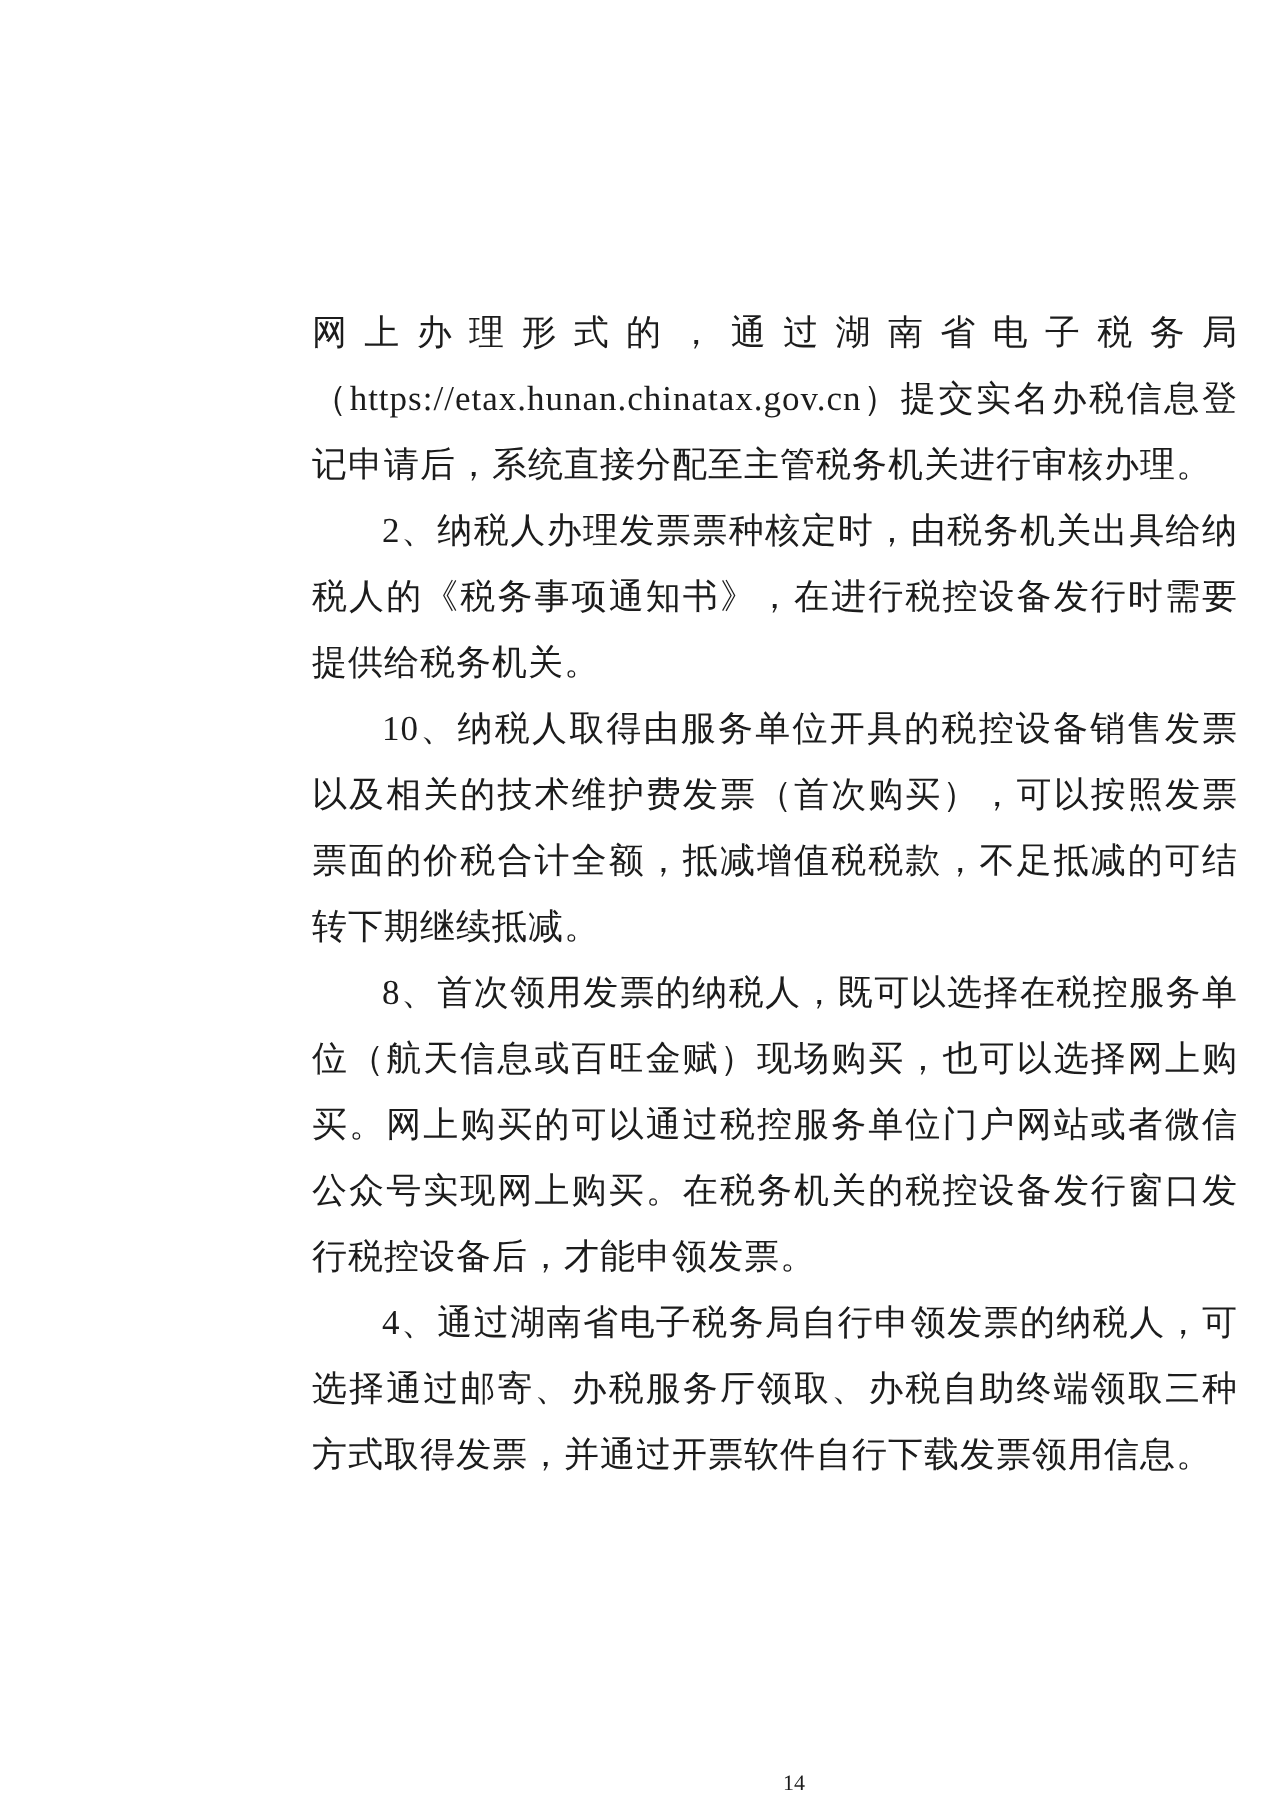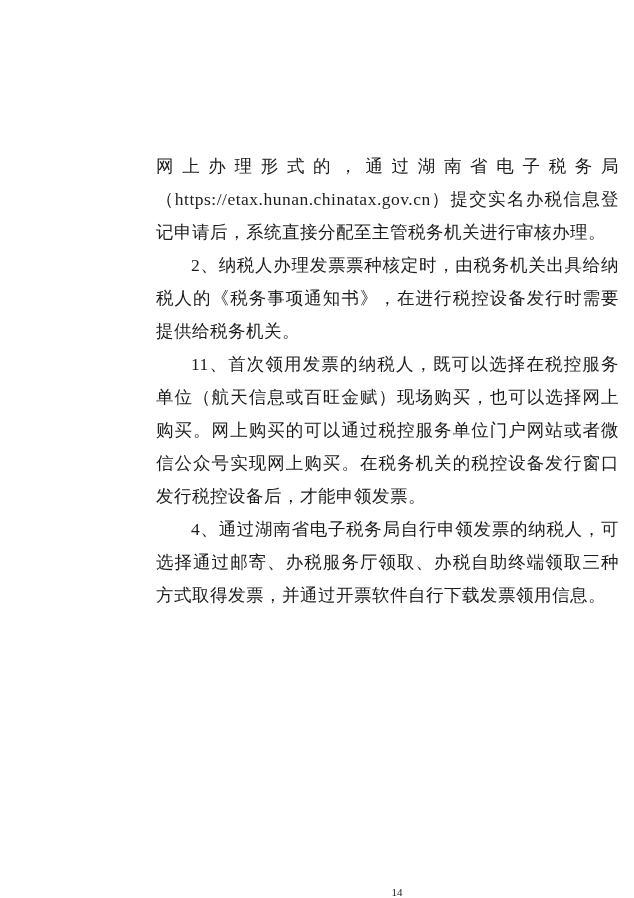--- a/index.html
+++ b/index.html
@@ -46,17 +46,18 @@
     padding-left: 24px;
   }
 </style>
 </head>
 <body>
 
 <div class="page">
   <div class="text-block">
     <p>网上办理形式的，通过湖南省电子税务局（https://etax.hunan.chinatax.gov.cn）提交实名办税信息登记申请后，系统直接分配至主管税务机关进行审核办理。</p>
     <p class="indent">2、纳税人办理发票票种核定时，由税务机关出具给纳税人的《税务事项通知书》，在进行税控设备发行时需要提供给税务机关。</p>
-    <p class="indent">11、首次领用发票的纳税人，既可以选择在税控服务单位（航天信息或百旺金赋）现场购买，也可以选择网上购买。网上购买的可以通过税控服务单位门户网站或者微信公众号实现网上购买。在税务机关的税控设备发行窗口发行税控设备后，才能申领发票。</p>
+    <p class="indent">10、纳税人取得由服务单位开具的税控设备销售发票以及相关的技术维护费发票（首次购买），可以按照发票票面的价税合计全额，抵减增值税税款，不足抵减的可结转下期继续抵减。</p>
+    <p class="indent">8、首次领用发票的纳税人，既可以选择在税控服务单位（航天信息或百旺金赋）现场购买，也可以选择网上购买。网上购买的可以通过税控服务单位门户网站或者微信公众号实现网上购买。在税务机关的税控设备发行窗口发行税控设备后，才能申领发票。</p>
     <p class="indent">4、通过湖南省电子税务局自行申领发票的纳税人，可选择通过邮寄、办税服务厅领取、办税自助终端领取三种方式取得发票，并通过开票软件自行下载发票领用信息。</p>
   </div>
   <div class="page-number">14</div>
 </div>
 
 </body></html>

